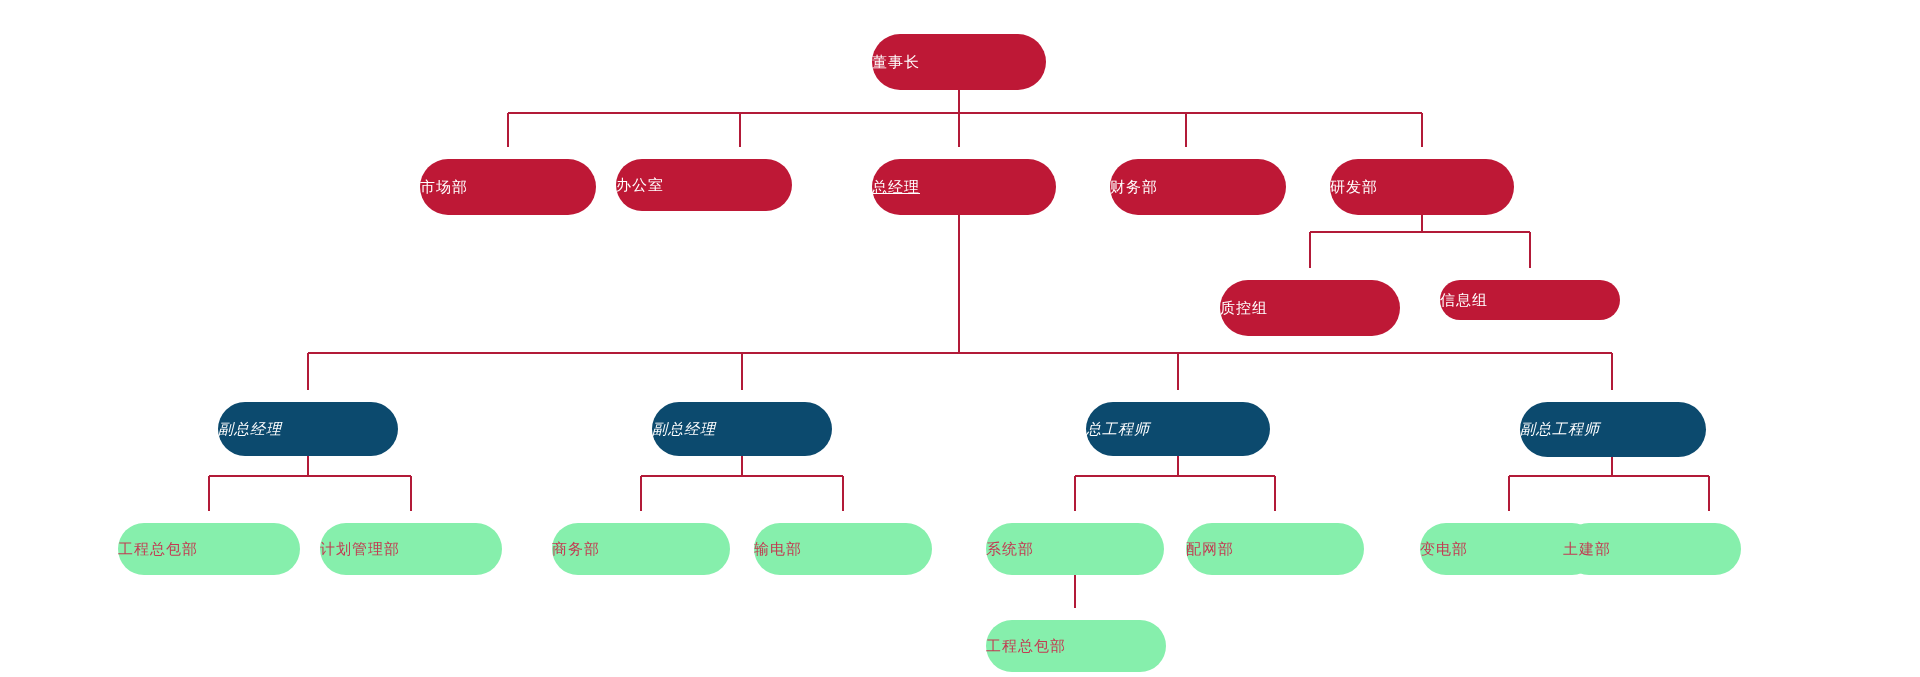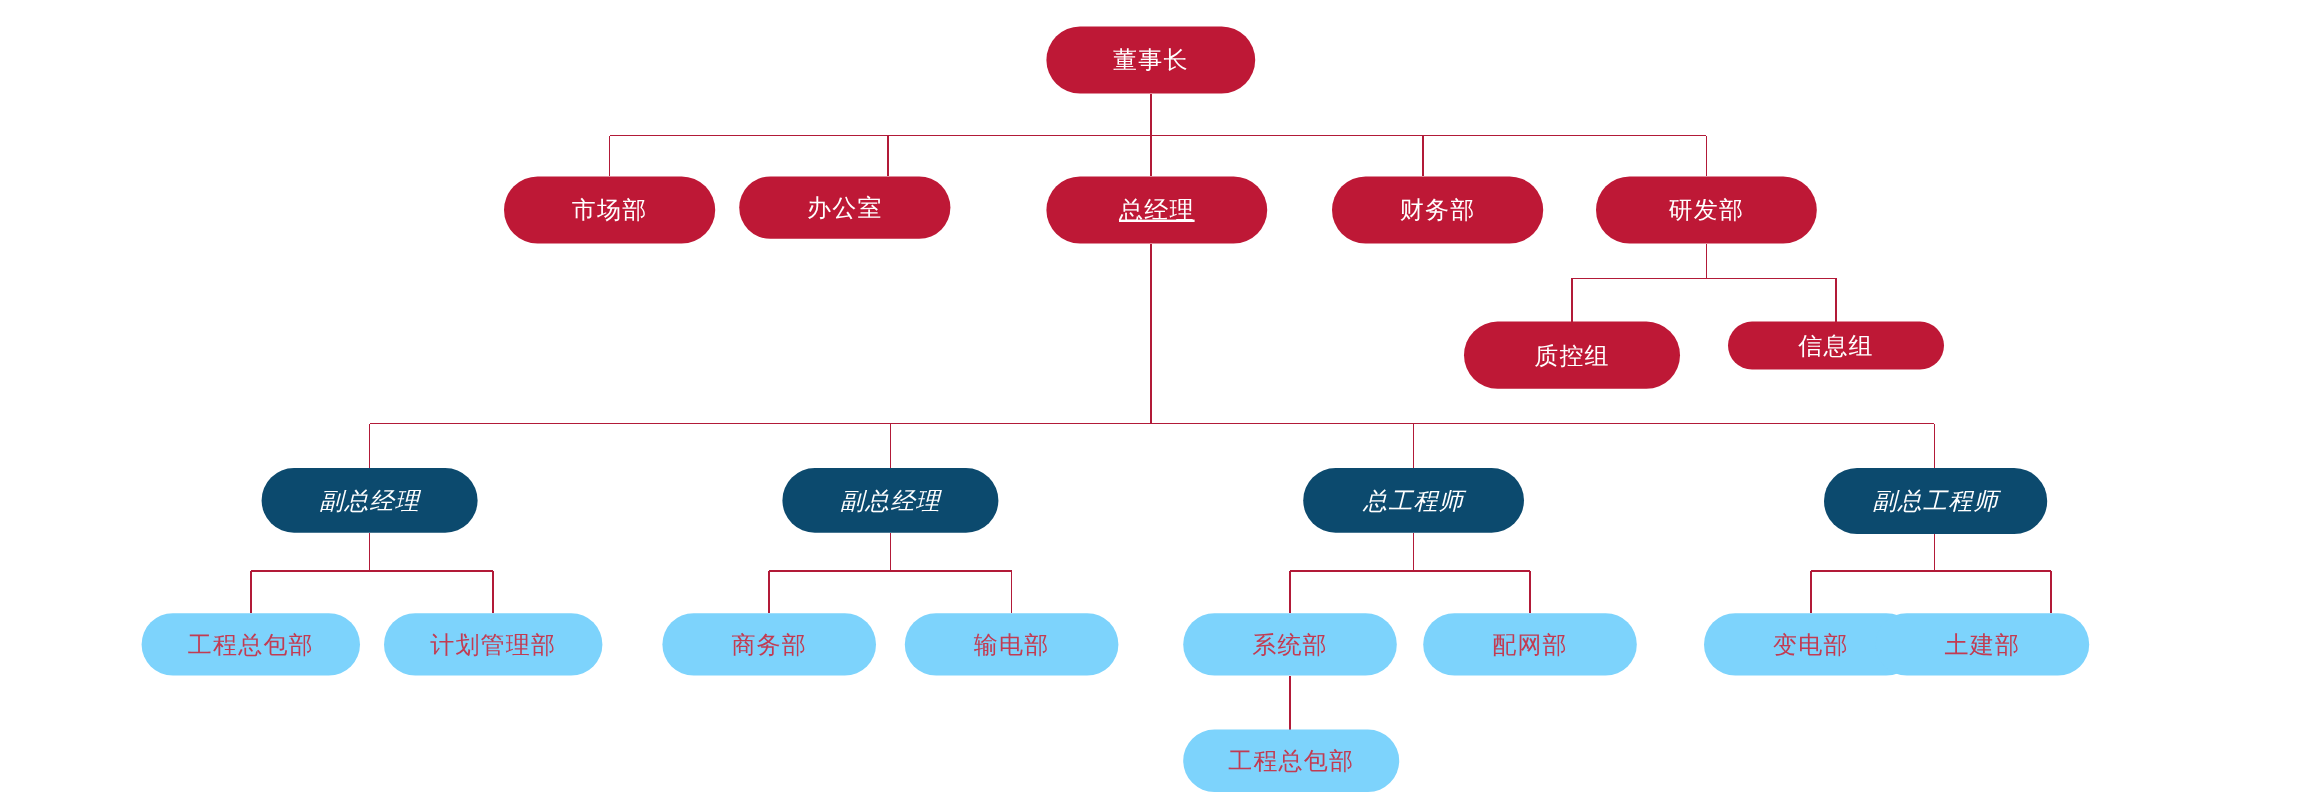--- a/index.html
+++ b/index.html
@@ -24,42 +24,43 @@
     top: 0;
     width: 1920px;
     height: 677px;
     pointer-events: none;
   }
   .node {
     position: absolute;
     box-sizing: border-box;
     display: flex;
     align-items: center;
-    justify-content: center;
+    justify-content: flex-start;
     border-radius: 999px;
-    font-size: 20px;
+    font-size: 15px;
     letter-spacing: 1px;
     white-space: nowrap;
     user-select: none;
     z-index: 2;
+    margin-top: 12px;
   }
   .node-level-0,
   .node-level-1,
   .node-level-2 {
     background: #BE1836;
     color: #ffffff;
   }
   .node-level-3 {
     background: #0c4a6e;
     color: #ffffff;
     font-style: italic;
   }
   .node-level-4,
   .node-level-5 {
-    background: #7dd3fc;
+    background: #86efac;
     color: #C23B52;
   }
 </style>
 </head>
 <body>
 
 <div id="chart-root">
   <svg id="connector-layer" viewBox="0 0 1920 677" width="1920" height="677" aria-hidden="true">
       <line x1="959" x2="959" y1="78" y2="113" stroke="#B21A38" stroke-width="1.4" shape-rendering="crispEdges"></line>
       <line x1="508" x2="1422" y1="113" y2="113" stroke="#B21A38" stroke-width="1.4" shape-rendering="crispEdges"></line>

